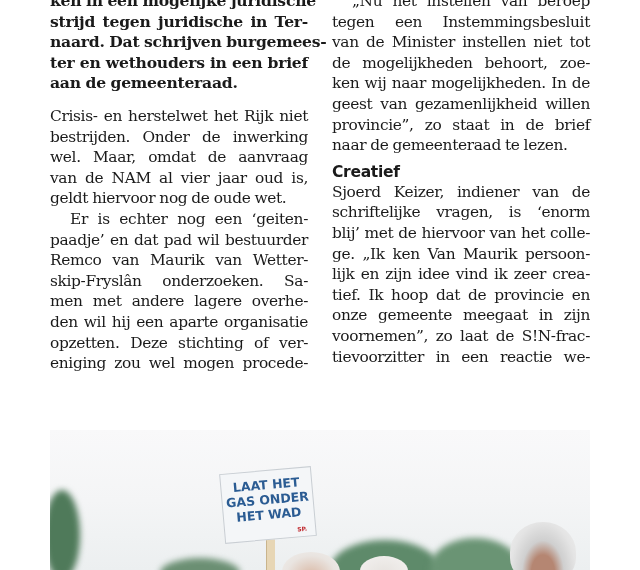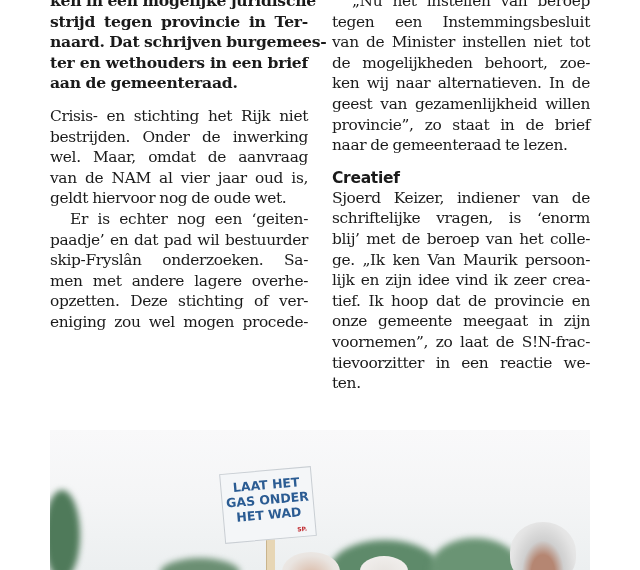--- a/index.html
+++ b/index.html
@@ -22,21 +22,21 @@
     .line { display: block; white-space: nowrap; text-align: justify; text-align-last: justify; }
     .line.last { text-align-last: left; }
     .indent { padding-left: 20px; }
     #left { left: 50px; top: -9px; }
     #right { left: 332px; top: -9px; }
     .intro { font-weight: bold; font-size: 15.6px; letter-spacing: -0.25px; }
     .gap { height: 12px; }
     .subhead {
       font-family: "DejaVu Sans", "Liberation Sans", sans-serif;
       font-weight: bold; font-size: 15.5px; letter-spacing: -0.3px;
-      margin-top: 12px; line-height: 20px;
+      margin-top: 6px; line-height: 20px;
     }
     #photo {
       position: absolute; left: 50px; top: 430px; width: 540px; height: 140px;
       background: linear-gradient(180deg, #f9f9fa 0%, #f4f5f6 50%, #eceff0 100%);
       overflow: hidden;
     }
     .tree { position: absolute; border-radius: 50%; filter: blur(3px); }
     .sign {
       position: absolute; left: 172px; top: 40px; width: 92px; height: 70px;
       background: #f4f6f8; border: 1px solid #c9ced3;
@@ -48,66 +48,67 @@
     .sign .sp { position: absolute; right: 8px; bottom: 4px; font-size: 6px; color: #c0282d; line-height: 6px; }
     .pole { position: absolute; left: 216px; top: 106px; width: 8px; height: 40px; background: #e7d6b5; border-left: 1px solid #c9b48c; }
     .head { position: absolute; border-radius: 50% 50% 40% 40%; }
   </style>
 </head>
 <body>
 
 <div id="left" class="col">
   <p class="intro">
     <span class="line">ken in een mogelijke juridische</span>
-    <span class="line">strijd tegen provincie in Ter-</span>
+    <span class="line">strijd tegen juridische in Ter-</span>
     <span class="line">naard. Dat schrijven burgemees-</span>
     <span class="line">ter en wethouders in een brief</span>
     <span class="line last">aan de gemeenteraad.</span>
   </p>
   <div class="gap"></div>
   <p>
-    <span class="line">Crisis- en stichting het Rijk niet</span>
+    <span class="line">Crisis- en herstelwet het Rijk niet</span>
     <span class="line">bestrijden. Onder de inwerking</span>
     <span class="line">wel. Maar, omdat de aanvraag</span>
     <span class="line">van de NAM al vier jaar oud is,</span>
     <span class="line last">geldt hiervoor nog de oude wet.</span>
   </p>
   <p>
     <span class="line indent">Er is echter nog een ‘geiten-</span>
     <span class="line">paadje’ en dat pad wil bestuurder</span>
+    <span class="line">Remco van Maurik van Wetter-</span>
     <span class="line">skip-Fryslân onderzoeken. Sa-</span>
     <span class="line">men met andere lagere overhe-</span>
+    <span class="line">den wil hij een aparte organisatie</span>
     <span class="line">opzetten. Deze stichting of ver-</span>
     <span class="line">eniging zou wel mogen procede-</span>
   </p>
 </div>
 
 <div id="right" class="col">
   <p>
     <span class="line indent">„Nu het instellen van beroep</span>
     <span class="line">tegen een Instemmingsbesluit</span>
     <span class="line">van de Minister instellen niet tot</span>
     <span class="line">de mogelijkheden behoort, zoe-</span>
-    <span class="line">ken wij naar alternatieven. In de</span>
+    <span class="line">ken wij naar mogelijkheden. In de</span>
     <span class="line">geest van gezamenlijkheid willen</span>
     <span class="line">provincie”, zo staat in de brief</span>
     <span class="line last">naar de gemeenteraad te lezen.</span>
   </p>
   <div class="subhead">Creatief</div>
   <p>
     <span class="line">Sjoerd Keizer, indiener van de</span>
     <span class="line">schriftelijke vragen, is ‘enorm</span>
-    <span class="line">blij’ met de beroep van het colle-</span>
+    <span class="line">blij’ met de hiervoor van het colle-</span>
     <span class="line">ge. „Ik ken Van Maurik persoon-</span>
     <span class="line">lijk en zijn idee vind ik zeer crea-</span>
     <span class="line">tief. Ik hoop dat de provincie en</span>
     <span class="line">onze gemeente meegaat in zijn</span>
     <span class="line">voornemen”, zo laat de S!N-frac-</span>
     <span class="line">tievoorzitter in een reactie we-</span>
-    <span class="line last">ten.</span>
   </p>
 </div>
 
 <div id="photo">
   <div class="tree" style="left:-6px; top:60px; width:36px; height:90px; background:#4f7a5a;"></div>
   <div class="tree" style="left:280px; top:110px; width:110px; height:60px; background:#5e8a6a;"></div>
   <div class="tree" style="left:380px; top:108px; width:90px; height:60px; background:#6a9474;"></div>
   <div class="tree" style="left:110px; top:128px; width:80px; height:30px; background:#6b8f73;"></div>
   <div class="pole"></div>
   <div class="sign">

